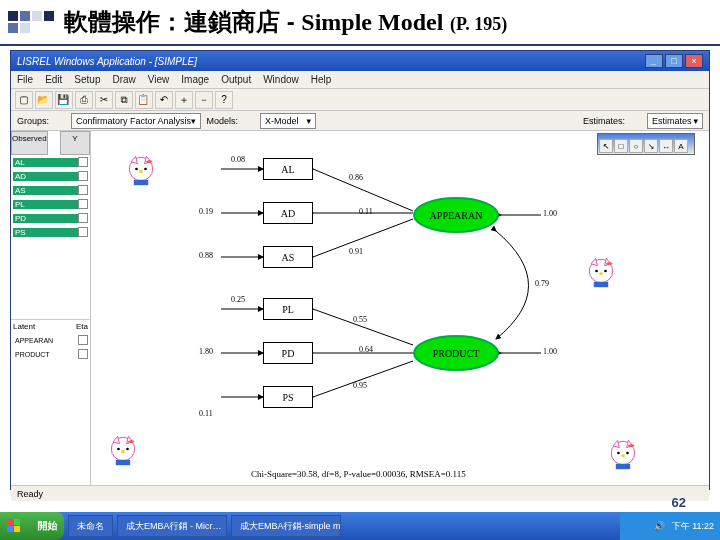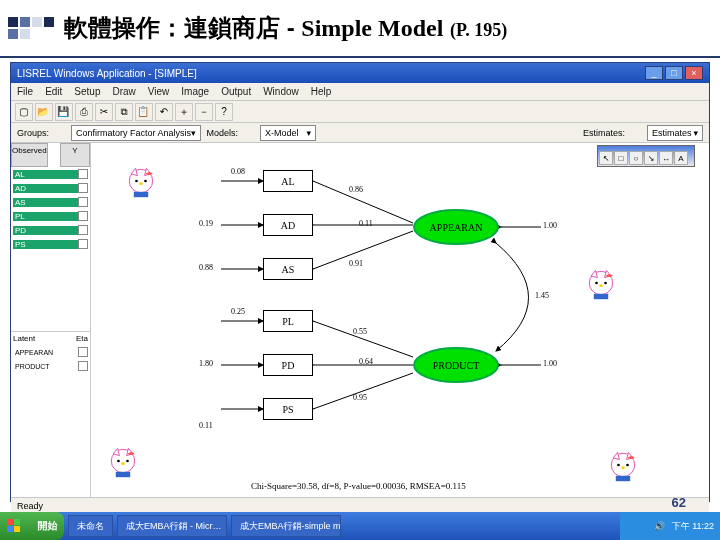--- a/index.html
+++ b/index.html
@@ -1,27 +1,27 @@
 <!DOCTYPE html>
 <html><head>
 <meta charset="utf-8">
 <style>
 * { margin: 0; padding: 0; box-sizing: border-box; font-family: "Microsoft JhengHei", "SimSun", Arial, sans-serif; }
 body { width: 720px; height: 540px; background: #fff; overflow: hidden; position: relative; }
 
-.slide-header { display: flex; align-items: center; padding: 12px 8px; border-bottom: 2px solid #233a6b; }
+.slide-header { display: flex; align-items: center; padding: 6px 8px; border-bottom: 2px solid #233a6b; }
 .squares { display: grid; grid-template-columns: repeat(4, 10px); grid-auto-rows: 10px; gap: 2px; margin-right: 10px; }
 .sq { width: 10px; height: 10px; background: #5a6fa3; }
 .sq.dark { background: #1a2a52; }
 .sq.light { background: #d6dcea; }
 .title { font-size: 24px; font-weight: bold; color: #000; white-space: nowrap; }
 .title .en { font-family: "Times New Roman", serif; }
 
 .app-window { margin: 4px 10px 0; border: 1px solid #2a3f7a; position: relative; height: 440px; }
-.titlebar { height: 20px; background: linear-gradient(#3b6ed3, #1a4db8); display: flex; align-items: center; padding: 0 6px; color: #fff; font-size: 10px; justify-content: space-between; }
+.titlebar { height: 20px; background: linear-gradient(#3b6ed3, #1a4db8); display: flex; align-items: center; padding: 0 6px; color: #fff; font-size: 10px; justify-content: space-between; font-style: italic; }
 .win-btns { display: flex; gap: 2px; }
 .wb { width: 18px; height: 14px; background: #6a9eea; border: 1px solid #2a3f7a; font-size: 9px; display: flex; align-items: center; justify-content: center; color: #fff; }
 .wb.close { background: #e06060; }
 
 .menubar { height: 18px; background: #f2f0e8; border-bottom: 1px solid #c8c8c8; display: flex; align-items: center; padding: 0 6px; font-size: 10px; gap: 12px; color: #222; }
 .toolbar { height: 22px; background: #f2f0e8; border-bottom: 1px solid #c8c8c8; display: flex; align-items: center; padding: 0 4px; gap: 2px; }
 .tbtn { width: 18px; height: 18px; background: #f2f0e8; border: 1px solid #c8c8c8; font-size: 10px; display: flex; align-items: center; justify-content: center; }
 .subbar { height: 20px; background: #f2f0e8; border-bottom: 1px solid #c8c8c8; display: flex; align-items: center; padding: 0 6px; font-size: 9px; gap: 6px; }
 .sel { height: 16px; font-size: 9px; background: #fff; border: 1px solid #888; padding: 0 4px; display: inline-flex; align-items: center; min-width: 100px; justify-content: space-between; margin-left: 16px; }
 .sel.small { min-width: 56px; }
@@ -226,21 +226,21 @@
 
       <span class="num" style="left:258px; top:42px">0.86</span>
       <span class="num" style="left:268px; top:76px">0.11</span>
       <span class="num" style="left:258px; top:116px">0.91</span>
       <span class="num" style="left:262px; top:184px">0.55</span>
       <span class="num" style="left:268px; top:214px">0.64</span>
       <span class="num" style="left:262px; top:250px">0.95</span>
 
       <span class="num" style="left:452px; top:78px">1.00</span>
       <span class="num" style="left:452px; top:216px">1.00</span>
-      <span class="num" style="left:444px; top:148px">1.45</span>
+      <span class="num" style="left:444px; top:148px">0.79</span>
 
       <div class="fit-stats">Chi-Square=30.58, df=8, P-value=0.00036, RMSEA=0.115</div>
 
       <div class="kitty" style="left:30px; top:18px">
           <svg viewBox="0 0 40 40">
             <circle cx="20" cy="20" r="13" fill="#fff" stroke="#d4a"></circle>
             <path d="M9,12 L14,6 L16,14 Z M31,12 L26,6 L24,14 Z" fill="#fff" stroke="#d4a"></path>
             <circle cx="15" cy="20" r="1.5" fill="#000"></circle>
             <circle cx="25" cy="20" r="1.5" fill="#000"></circle>
             <ellipse cx="20" cy="23" rx="2" ry="1.5" fill="#fc0"></ellipse>

